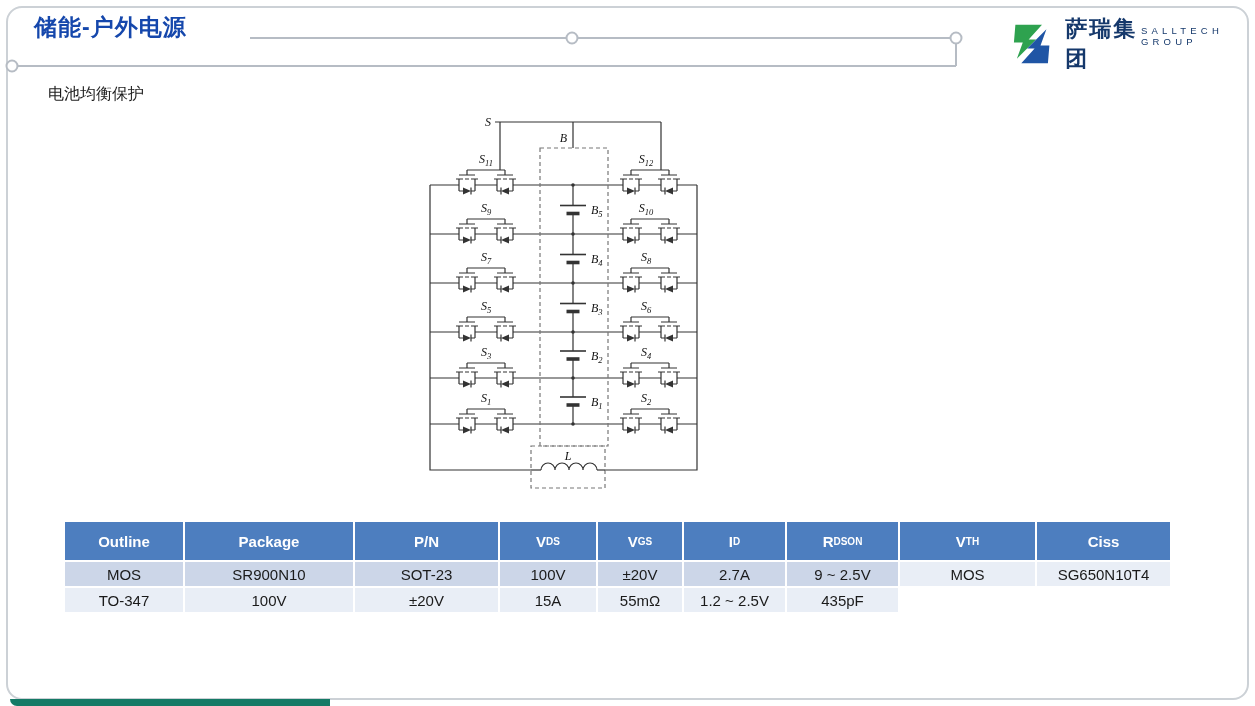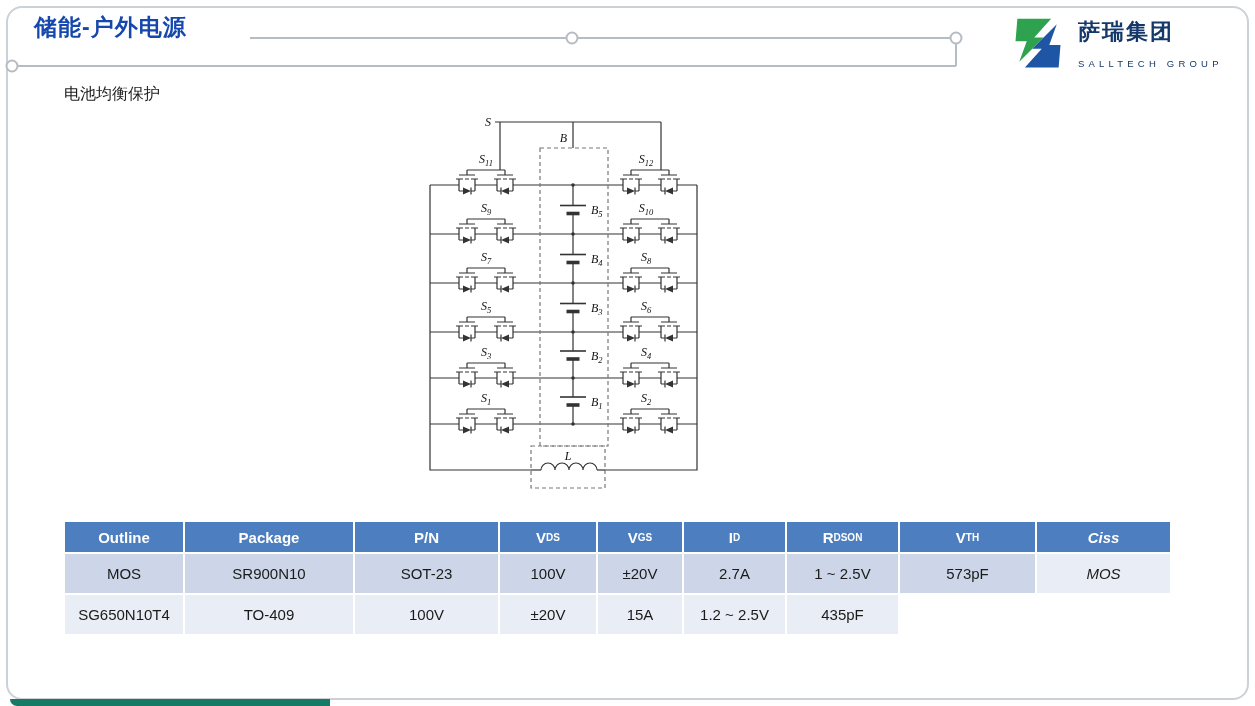--- a/index.html
+++ b/index.html
@@ -17,54 +17,54 @@
     border: 2px solid #ccd1d6;
     border-radius: 16px;
     pointer-events: none;
   }
   .page-title {
     position: absolute; left: 34px; top: 12px;
     font-size: 23px; font-weight: bold; color: #1547ac;
     letter-spacing: 1px;
   }
   .subtitle {
-    position: absolute; left: 64px; top: 84px;
+    position: absolute; left: 48px; top: 84px;
     font-size: 16px; color: #1a1a1a;
   }
   .decor-svg { position: absolute; left: 0; top: 0; }
   .logo {
     position: absolute; left: 1008px; top: 14px;
     display: flex; align-items: center; gap: 10px;
   }
-  .logo-text { display: flex; flex-direction: column; }
+  .logo-text { display: flex; flex-direction: row; }
   .logo-name { font-size: 22px; font-weight: bold; color: #15386b; letter-spacing: 2px; }
   .logo-sub { font-size: 9.5px; color: #15386b; letter-spacing: 4.2px; margin-top: 11px; }
   .diagram-wrap { position: absolute; left: 400px; top: 105px; }
   .circuit { stroke: #333; stroke-width: 1.2; fill: none; }
   .lbl {
     font-family: "Liberation Serif", serif;
     font-style: italic; font-size: 12px;
     fill: #111; stroke: none;
   }
   .spec-table {
     position: absolute; left: 65px; top: 522px;
     display: grid;
     grid-template-columns: 120px 170px 145px 98px 86px 103px 113px 137px 133px;
   }
   .th, .td {
     display: flex; align-items: center; justify-content: center;
     border-right: 2px solid #fff;
   }
-  .th:nth-child(9n) , .td:nth-child(9n) { border-right: none; font-style: italic; }
+  .th:nth-child(9n) , .td:nth-child(9n) { border-right: none; }
   .th {
-    height: 30px; background: #4d7ebf; color: #ffffff;
+    height: 38px; background: #4d7ebf; color: #ffffff;
     font-weight: bold; font-size: 15px;
   }
   .td {
-    height: 41px; font-size: 15px; color: #1a1a1a;
+    height: 26px; font-size: 15px; color: #1a1a1a;
     border-top: 2px solid #fff;
   }
   .row-a { background: #ccd6e8; }
   .row-b { background: #e9eef6; }
   sub { font-size: 10px; }
   .footer-bar {
     position: absolute; left: 10px; bottom: 0;
     width: 320px; height: 7px;
     background: #157a66; border-bottom-left-radius: 10px;
   }
@@ -267,26 +267,26 @@
       <span>Ciss</span>
       <sub></sub>
     </div>
 
   <div class="td row-a">MOS</div>
   <div class="td row-a">SR900N10</div>
   <div class="td row-a">SOT-23</div>
   <div class="td row-a">100V</div>
   <div class="td row-a">±20V</div>
   <div class="td row-a">2.7A</div>
-  <div class="td row-a">1 ~ 2.5V</div>
-  <div class="td row-a">573pF</div>
+  <div class="td row-a">9 ~ 2.5V</div>
 
   <div class="td row-b">MOS</div>
   <div class="td row-b">SG650N10T4</div>
-  <div class="td row-b">TO-409</div>
+  <div class="td row-b">TO-347</div>
   <div class="td row-b">100V</div>
   <div class="td row-b">±20V</div>
   <div class="td row-b">15A</div>
+  <div class="td row-b">55mΩ</div>
   <div class="td row-b">1.2 ~ 2.5V</div>
   <div class="td row-b">435pF</div>
 </div>
 
 <div class="footer-bar"></div>
 
 </body></html>

